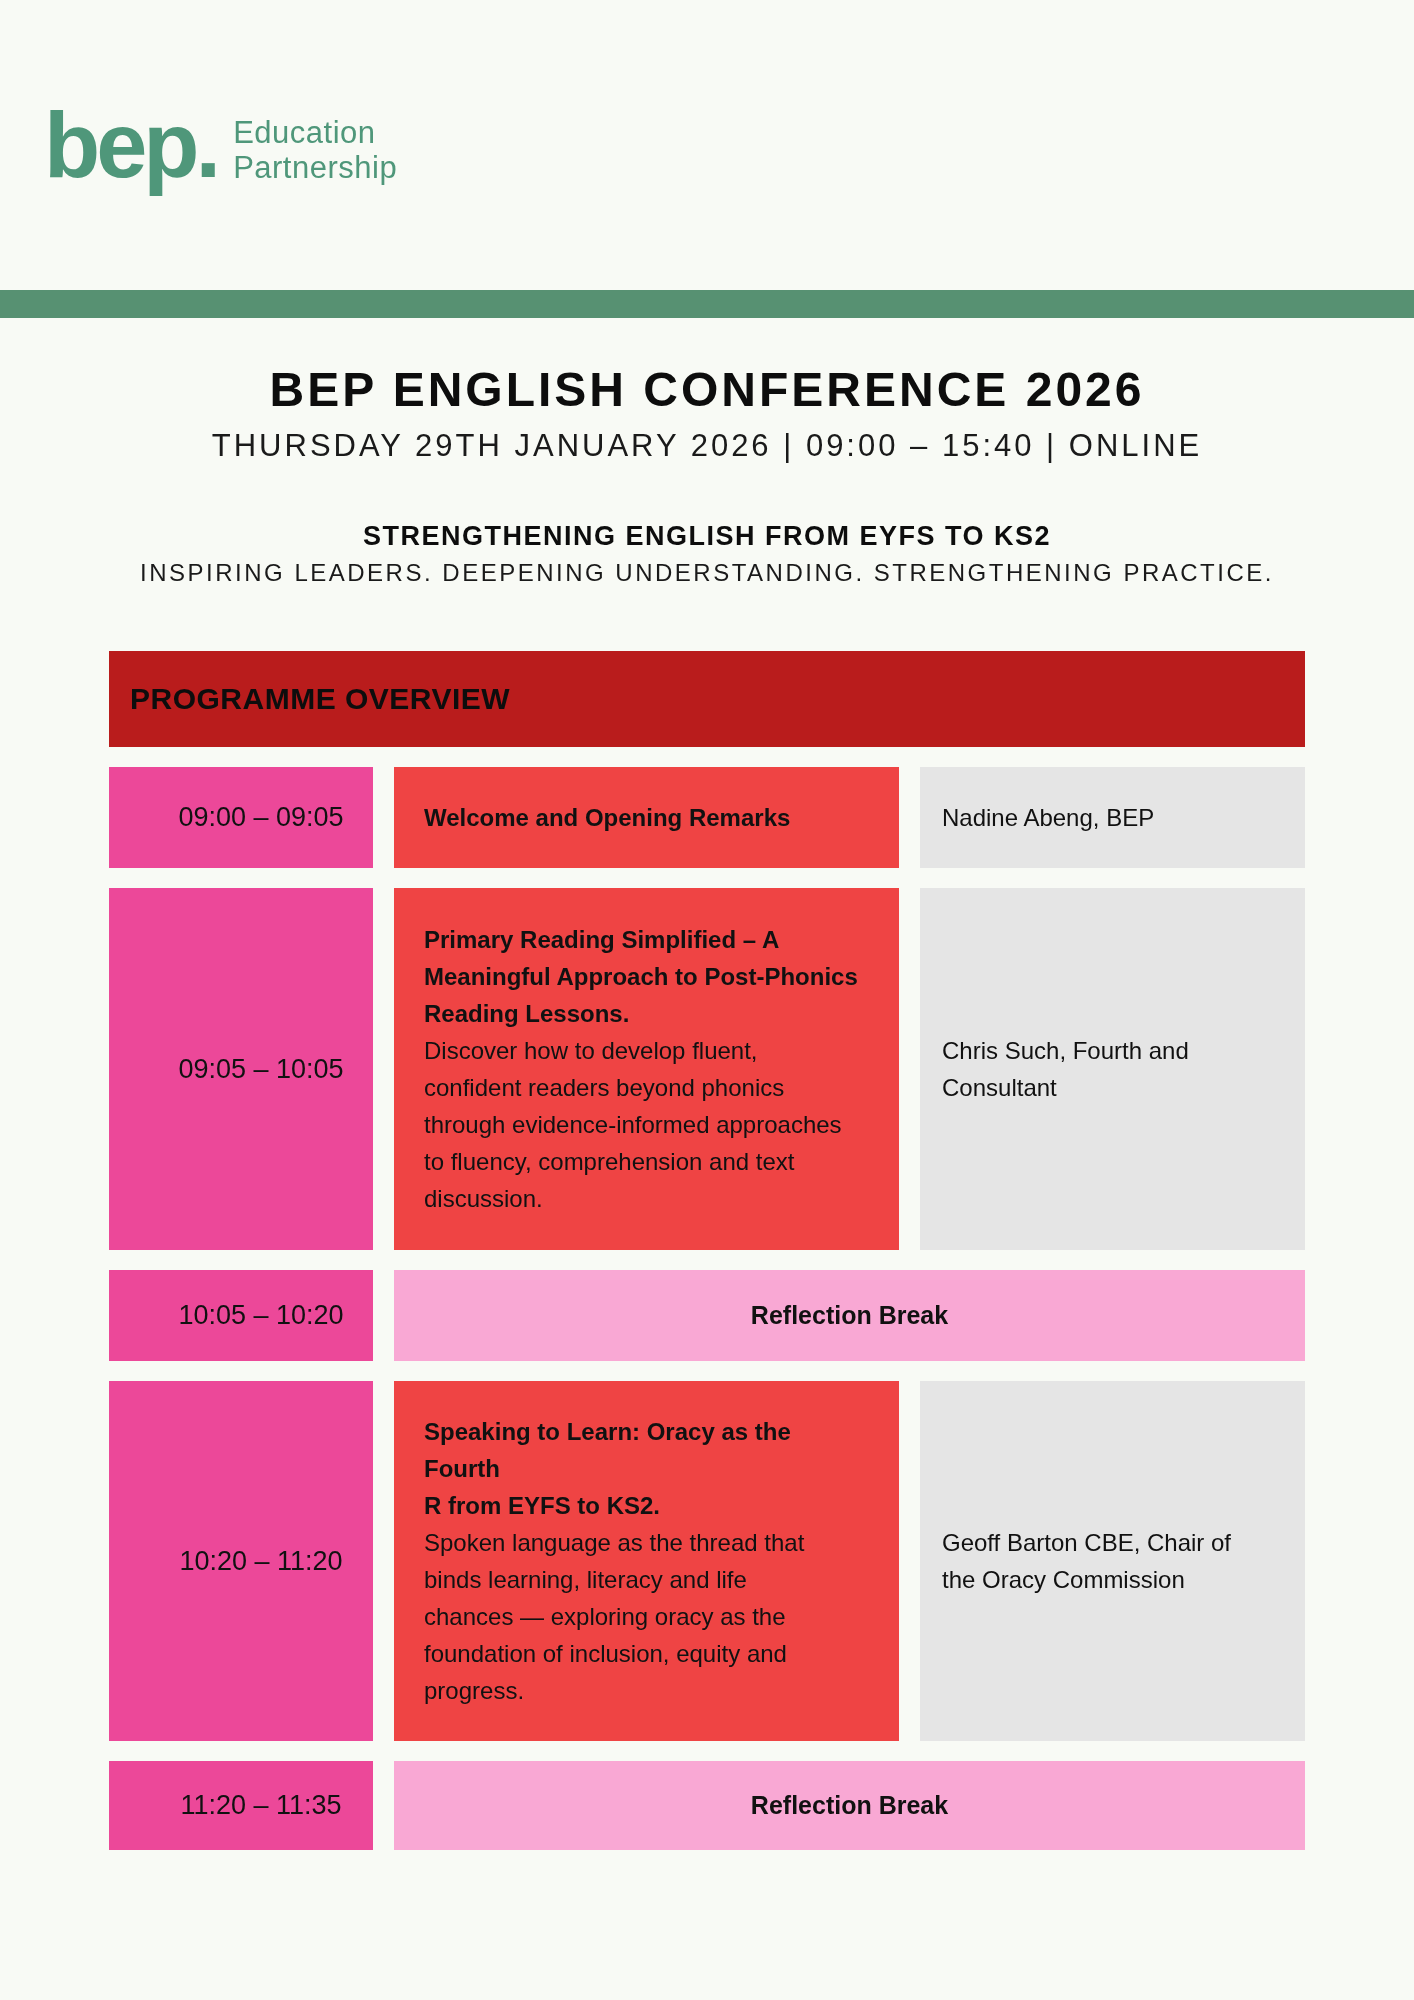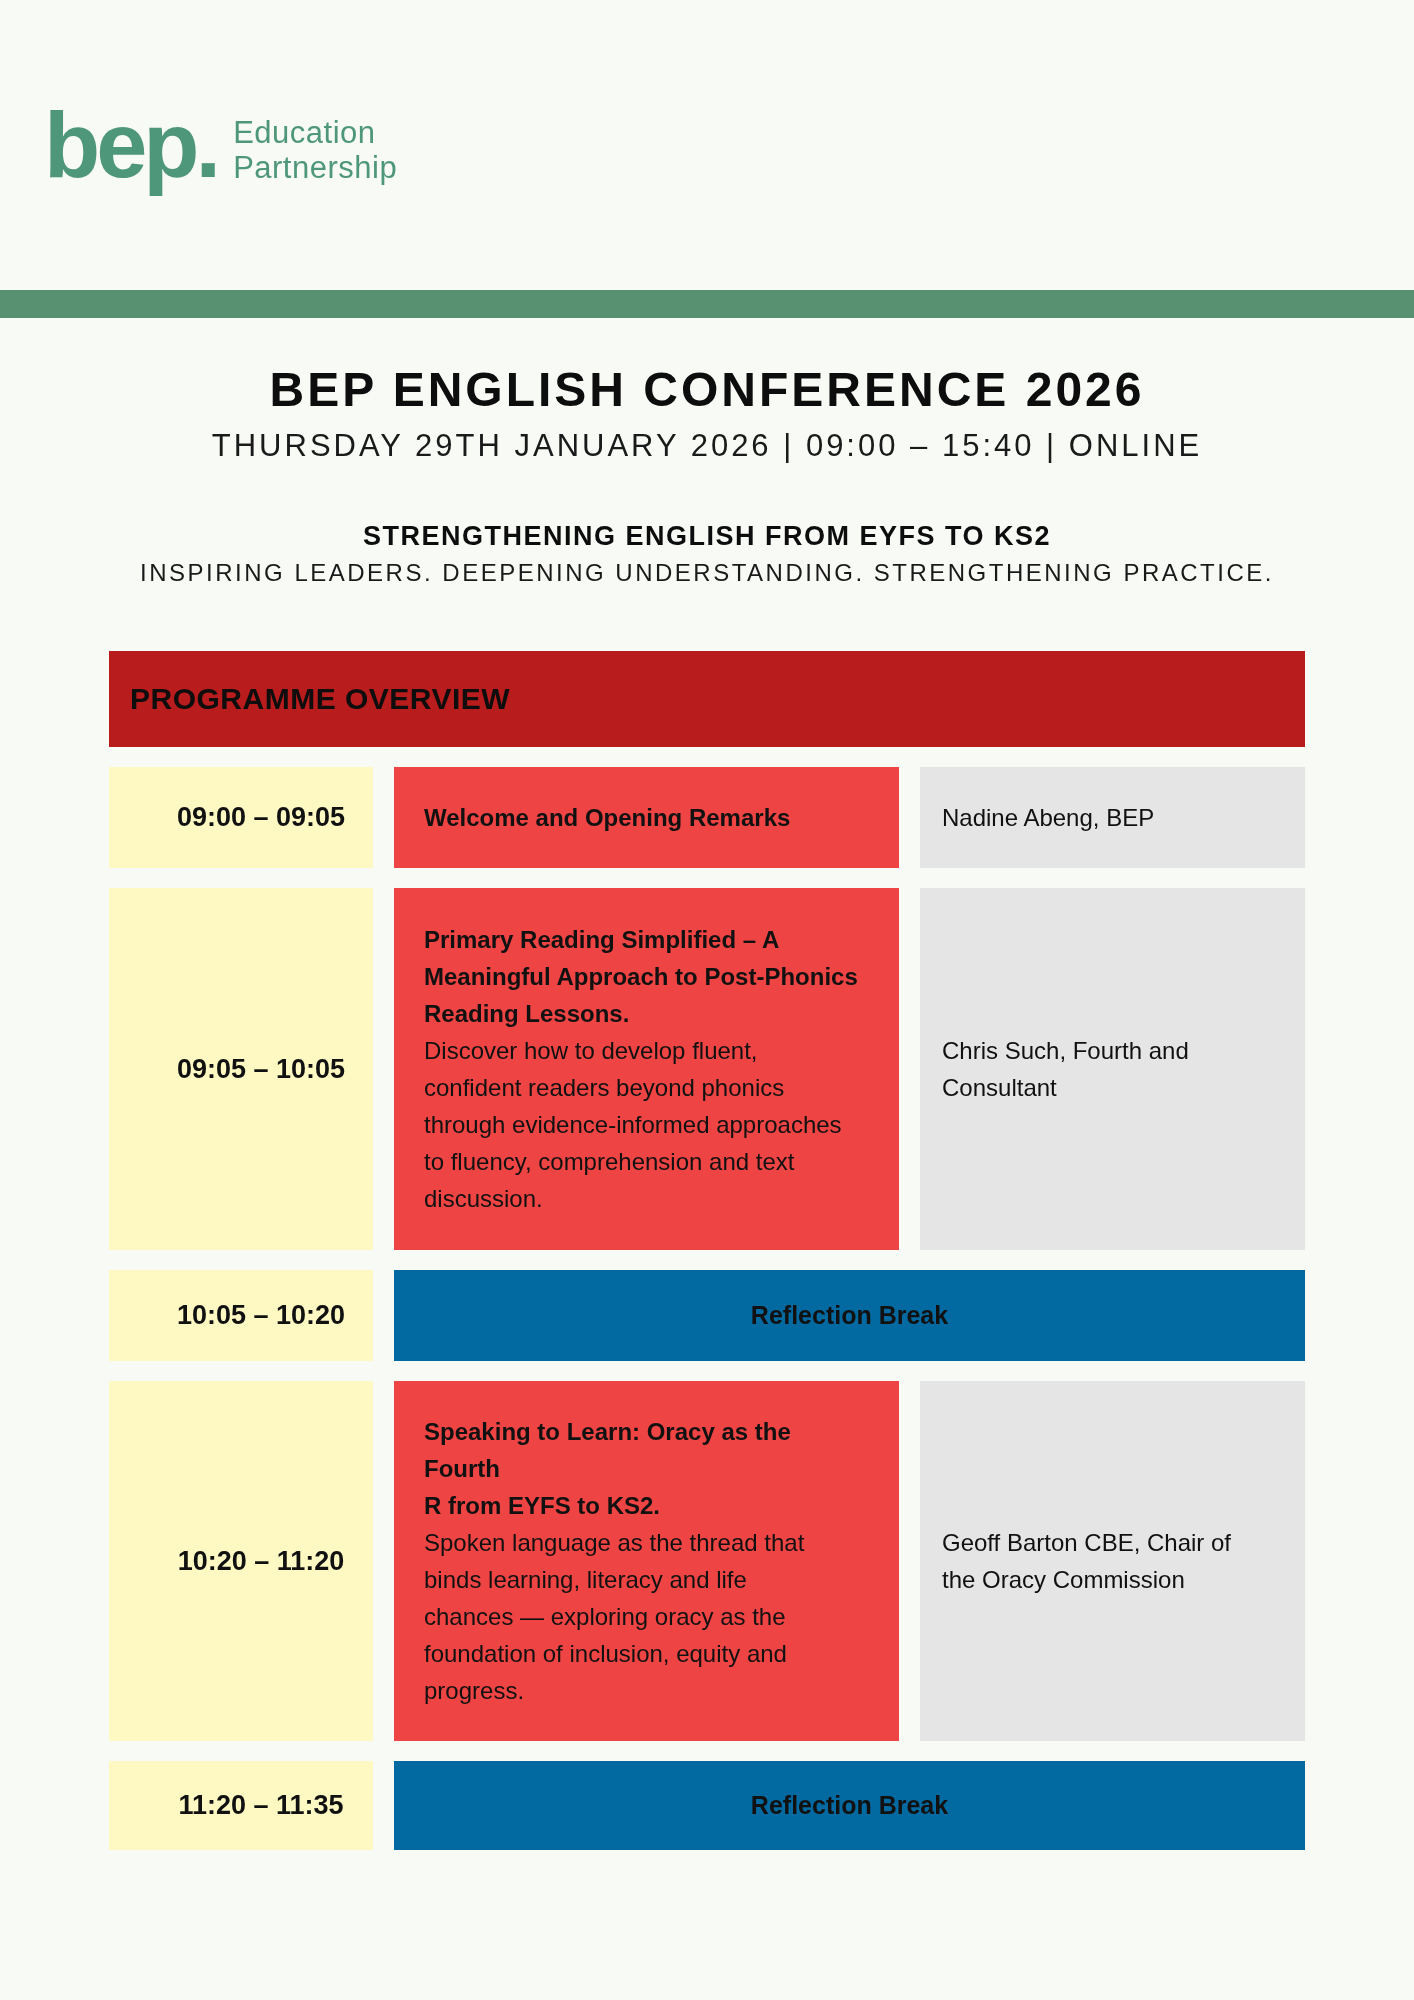--- a/index.html
+++ b/index.html
@@ -70,42 +70,42 @@
     grid-template-columns:264px 1fr 385px;
     column-gap:21px;
     margin-top:20px;
   }
   .r1{min-height:88px;}
   .r2{min-height:362px;}
   .r3{min-height:91px;}
   .r4{min-height:327px;}
   .r5{min-height:89px;}
   .cell-time{
-    background:#fef9c3;
+    background:#ec4899;
     display:flex;align-items:center;justify-content:center;
-    font-size:27px;font-weight:700;color:#111;padding-left:40px;
+    font-size:27px;font-weight:400;color:#111;padding-left:40px;
   }
   .cell-session{
     background:#ef4444;
     display:flex;flex-direction:column;justify-content:center;
     padding:32px 30px;box-sizing:border-box;
     font-size:24px;line-height:37px;
   }
   .session-title{font-weight:700;white-space:pre-line;}
   .session-desc{font-weight:300;white-space:pre-line;}
   .cell-speaker{
     background:#e5e5e5;
     display:flex;align-items:center;
     padding:10px 22px;box-sizing:border-box;
     font-size:24px;line-height:37px;font-weight:300;
     white-space:pre-line;
   }
   .cell-break{
     grid-column:2 / 4;
-    background:#0369a1;
+    background:#f9a8d4;
     display:flex;align-items:center;justify-content:center;
     font-size:25px;font-weight:700;
   }
 </style>
 </head>
 <body>
 
 <div class="page">
 
   <div class="logo-row">

